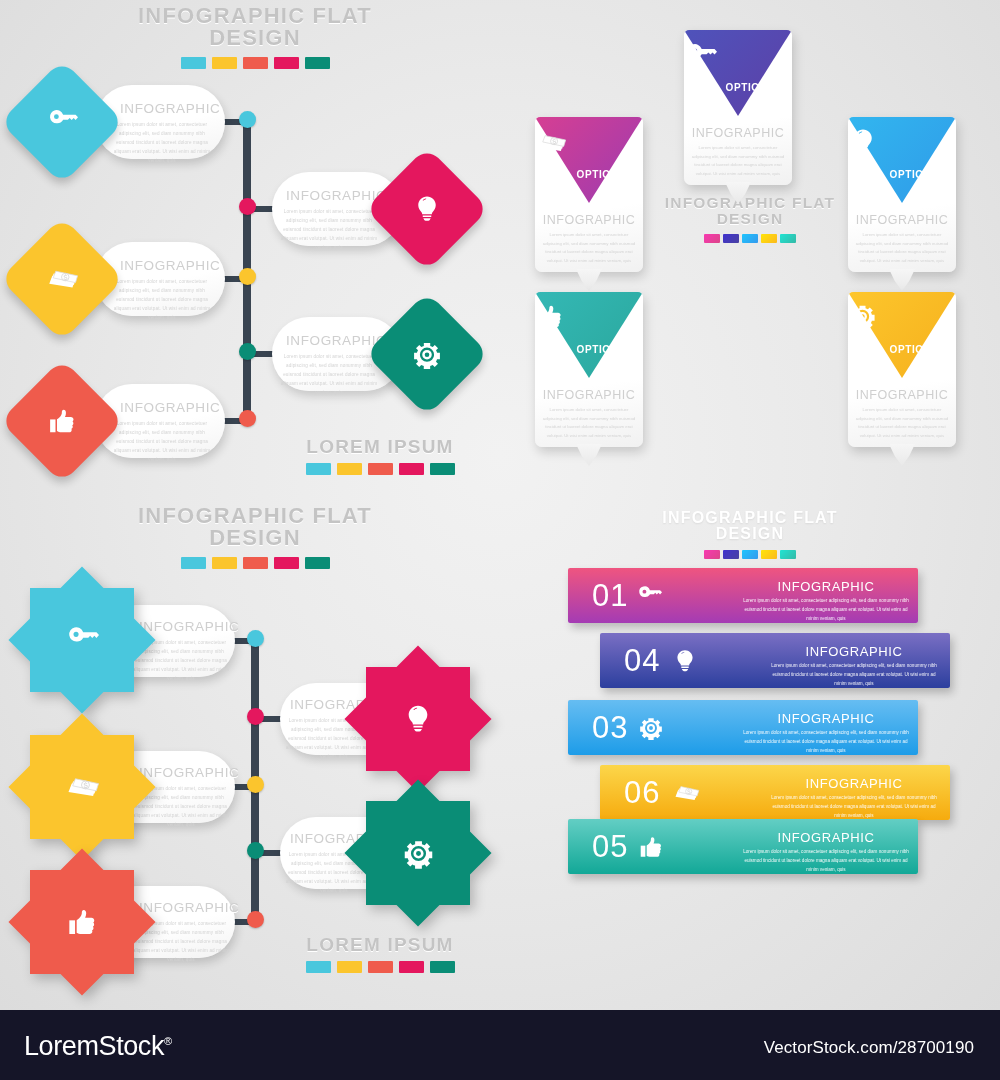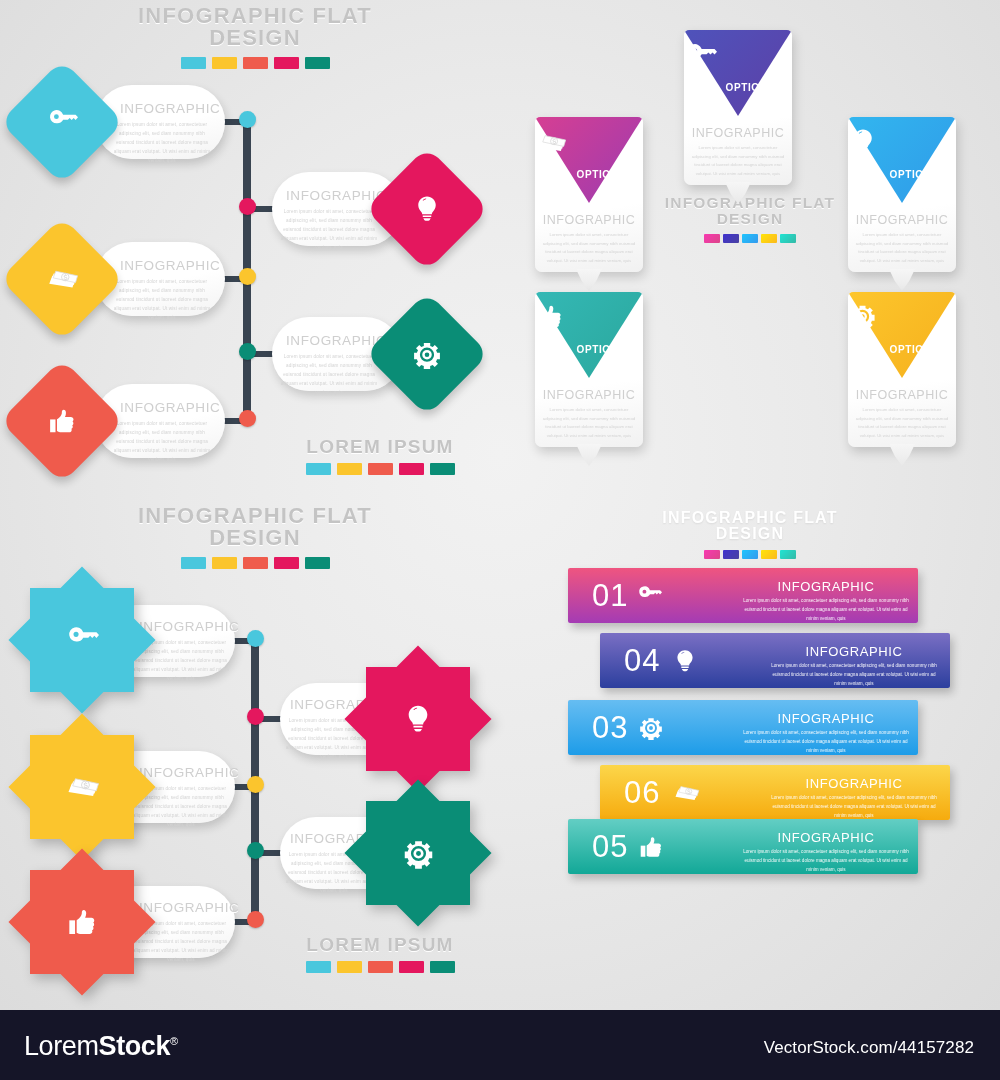--- a/index.html
+++ b/index.html
@@ -125,21 +125,21 @@
   
   #footer{
     position:absolute; left:0; top:1010px; width:1000px; height:70px;
     background:#151528;
   }
   #footer .logo{
     position:absolute; left:24px; top:21px; color:#fff;
     font-size:27px; letter-spacing:-.4px;
   }
   #footer .logo .l1{ font-weight:300; }
-  #footer .logo .l2{ font-weight:bold; }
+  #footer .logo .l2{ font-weight:normal; }
   #footer .logo .reg{ font-size:11px; vertical-align:super; font-weight:300;}
   #footer .url{
     position:absolute; right:26px; top:28px; color:#fff; font-size:17px;
     letter-spacing:.1px;
   }
   svg{ display:block; }
 </style>
 </head>
 <body>
 
@@ -564,14 +564,14 @@
     </span>
     <span class="b-ttl" style="left:170px;width:176px;text-align:center;">INFOGRAPHIC</span>
     <span class="b-body" style="left:170px;">Lorem ipsum dolor sit amet, consectetuer adipiscing elit, sed diam nonummy nibh euismod tincidunt ut laoreet dolore magna aliquam erat volutpat. Ut wisi enim ad minim veniam, quis</span>
   </div>
 </div>
 
 <div id="footer">
   <div class="logo">
     <span class="l1">Lorem</span><span class="l2">Stock</span><span class="reg">®</span>
   </div>
-  <div class="url">VectorStock.com/44157282</div>
+  <div class="url">VectorStock.com/28700190</div>
 </div>
 
 </body></html>

